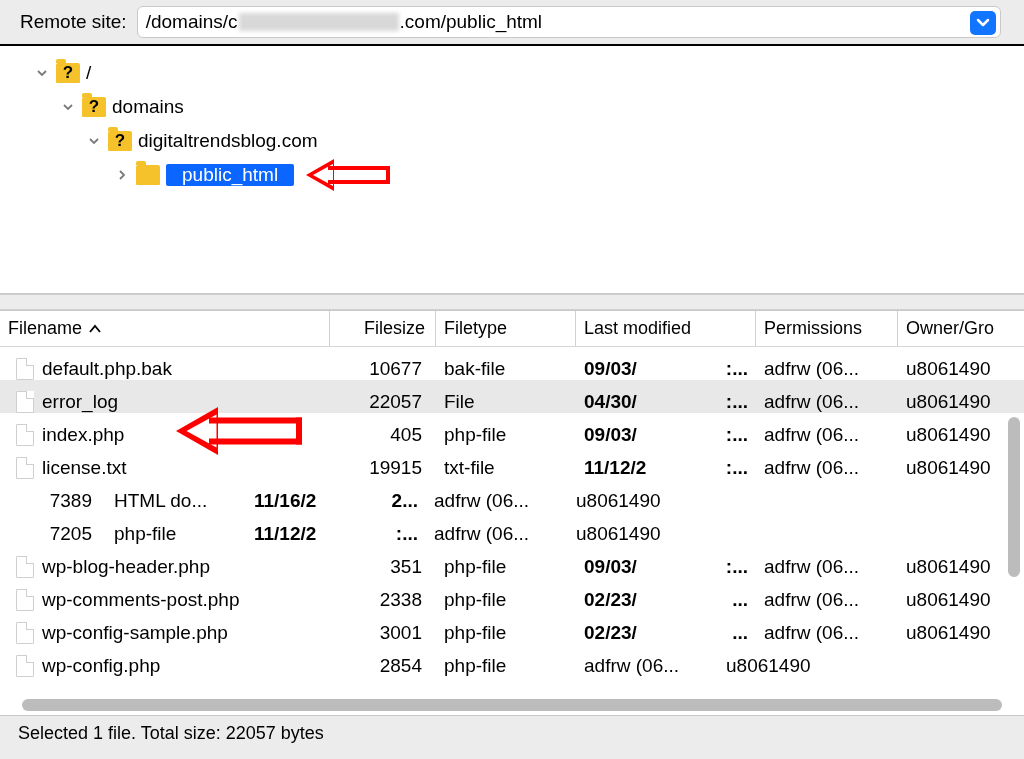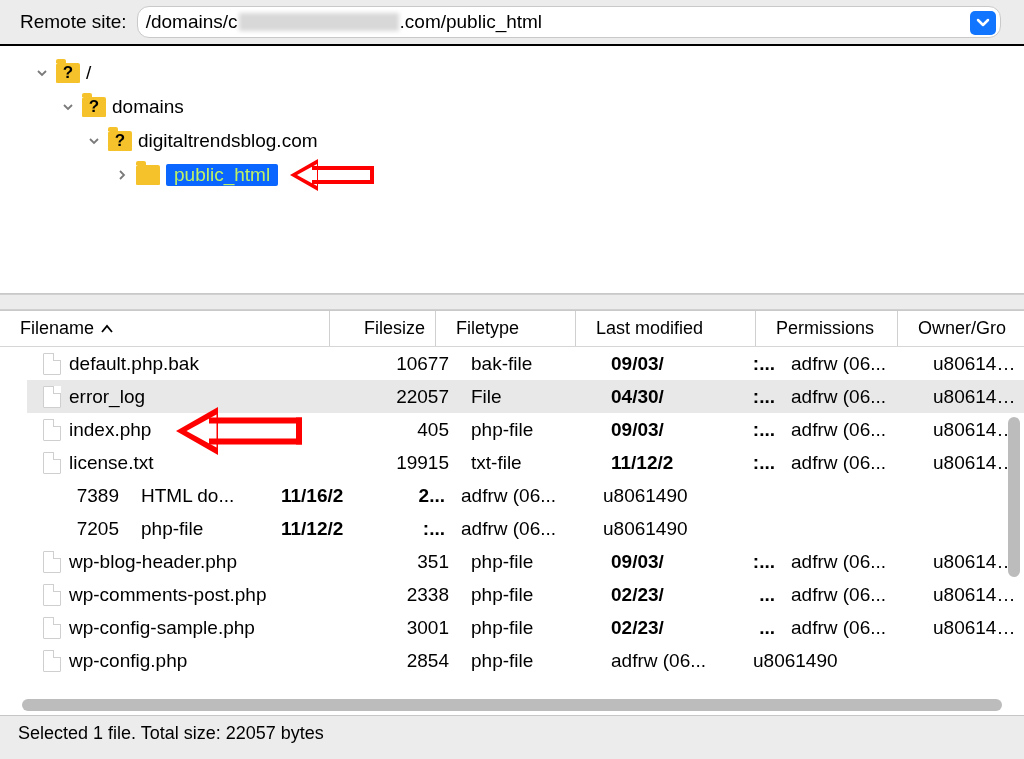--- a/index.html
+++ b/index.html
@@ -13,21 +13,21 @@
     }
     
     .remote-bar {
       display:flex; align-items:center;
       padding:6px 23px 6px 20px;
       border-bottom:2px solid #000;
       background:#ececec;
     }
     .remote-bar label { margin-right:10px; white-space:nowrap; }
     .path-box {
-      flex:1; background:#fff; border:1px solid #c9c9c9; border-radius:12px;
+      flex:1; background:#fff; border:1px solid #c9c9c9; border-radius:6px;
       padding:3px 36px 3px 8px; position:relative;
       font-size:19px; line-height:24px; height:32px;
       display:flex; align-items:center;
     }
     .path-box .obscured {
       display:inline-block; width:160px; height:18px; background:#d8d8d8;
       filter:blur(2px); margin:0 1px;
     }
     .dd-btn {
       position:absolute; right:4px; top:4px; width:26px; height:24px;
@@ -40,21 +40,21 @@
       height:248px;
       overflow:hidden;
       border-bottom:1px solid #c9c9c9;
     }
     .tree-inner { padding:10px 0 0 34px; }
     .t-row { display:flex; align-items:center; height:34px; gap:6px; }
     .caret { width:16px; height:16px; display:inline-flex; align-items:center; justify-content:center; }
     .folder { width:24px; height:20px; background:#f6c22b; border-radius:2px 2px 1px 1px; position:relative; }
     .folder:before { content:""; position:absolute; top:-4px; left:0; width:10px; height:4px; background:#f6c22b; border-radius:2px 2px 0 0;}
     .folder.q:after { content:"?"; position:absolute; inset:0; display:flex; align-items:center; justify-content:center; font-weight:700; font-size:17px; color:#000;}
-    .hl { background:#0a66ff; color:#bef264; padding:0 8px; border-radius:2px; }
+    .hl { background:#0a66ff; color:#ffffff; padding:0 16px; border-radius:2px; }
     
     .red-arrow { position:relative; width:90px; height:28px; margin-left:6px; }
     .red-arrow .shaft { position:absolute; top:5px; left:22px; width:62px; height:18px; border:4px solid #f00; border-left:none; }
     .red-arrow .head { position:absolute; top:-2px; left:0; width:0; height:0; border-top:16px solid transparent; border-bottom:16px solid transparent; border-right:28px solid #f00;}
     .red-arrow .head:after { content:""; position:absolute; top:-11px; left:7px; width:0; height:0; border-top:11px solid transparent; border-bottom:11px solid transparent; border-right:20px solid #fff;}
     
     .splitter { height:16px; background:#ececec; border-top:1px solid #d0d0d0; border-bottom:1px solid #d0d0d0;}
     
     .list-pane {
       background:#fff;
@@ -64,32 +64,32 @@
       border-top:1px solid #c9c9c9;
     }
     .list-header {
       display:flex; height:36px; align-items:center;
       border-bottom:1px solid #d6d6d6;
       background:#fff;
       font-size:18px;
     }
     .hcell {
       border-right:1px solid #d0d0d0; height:100%; display:flex; align-items:center;
-      padding:0 20px; overflow:hidden; white-space:nowrap;
+      padding:0 8px; overflow:hidden; white-space:nowrap;
     }
     .hcell:last-child { border-right:none; }
     .c-name { width:330px; }
     .c-size { width:106px; justify-content:flex-end; padding-right:10px;}
     .c-type { width:140px; }
     .c-mod  { width:180px; }
     .c-perm { width:142px; }
     .c-own  { flex:1; }
     .sort-caret { margin-left:6px; }
     .rows { position:relative; height:calc(100% - 36px - 18px); overflow:hidden; }
-    .row { display:flex; height:33px; align-items:center;margin-left:27px; }
+    .row { display:flex; height:33px; align-items:flex-end; }
     .row.selected { background:#e8e8e8; }
     .cell { padding:0 8px; overflow:hidden; white-space:nowrap; text-overflow:ellipsis; }
     .cell.fname { width:330px; display:flex; align-items:center; gap:8px; padding-left:16px;}
     .fileicon { width:18px; height:22px; border:1px solid #cfcfcf; background:#fff; border-radius:1px; position:relative;}
     .fileicon:after{content:"";position:absolute;top:-1px;right:-1px;width:7px;height:7px;background:#fff;border-left:1px solid #cfcfcf;border-bottom:1px solid #cfcfcf;}
     .cell.size  { width:106px; text-align:right; padding-right:14px;}
     .cell.type  { width:140px; }
     .cell.mod   { width:180px;font-weight:bold; }
     .cell.perm  { width:142px; }
     .cell.own   { flex:1; }

